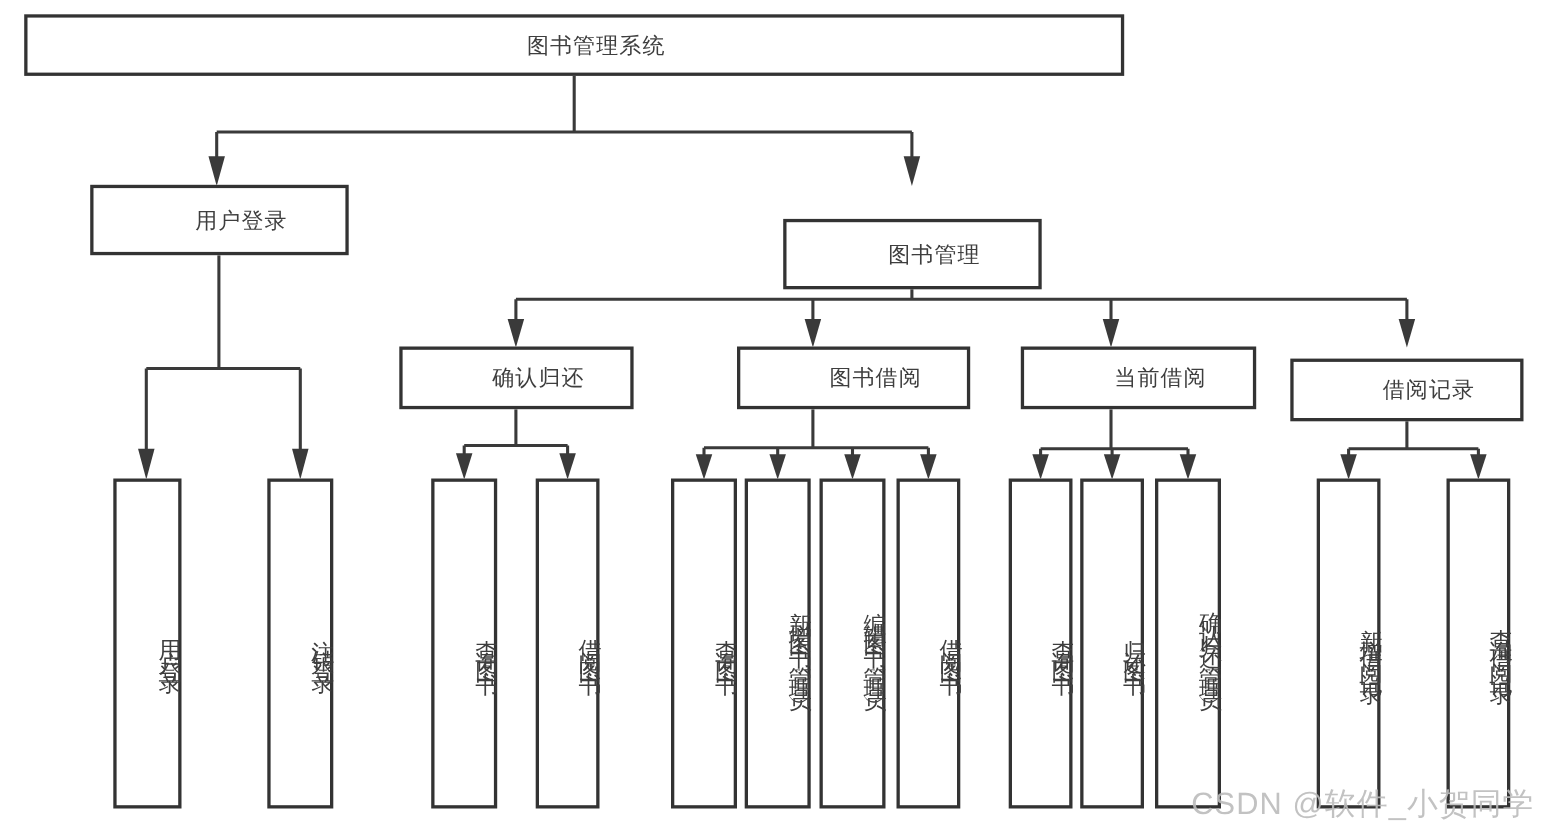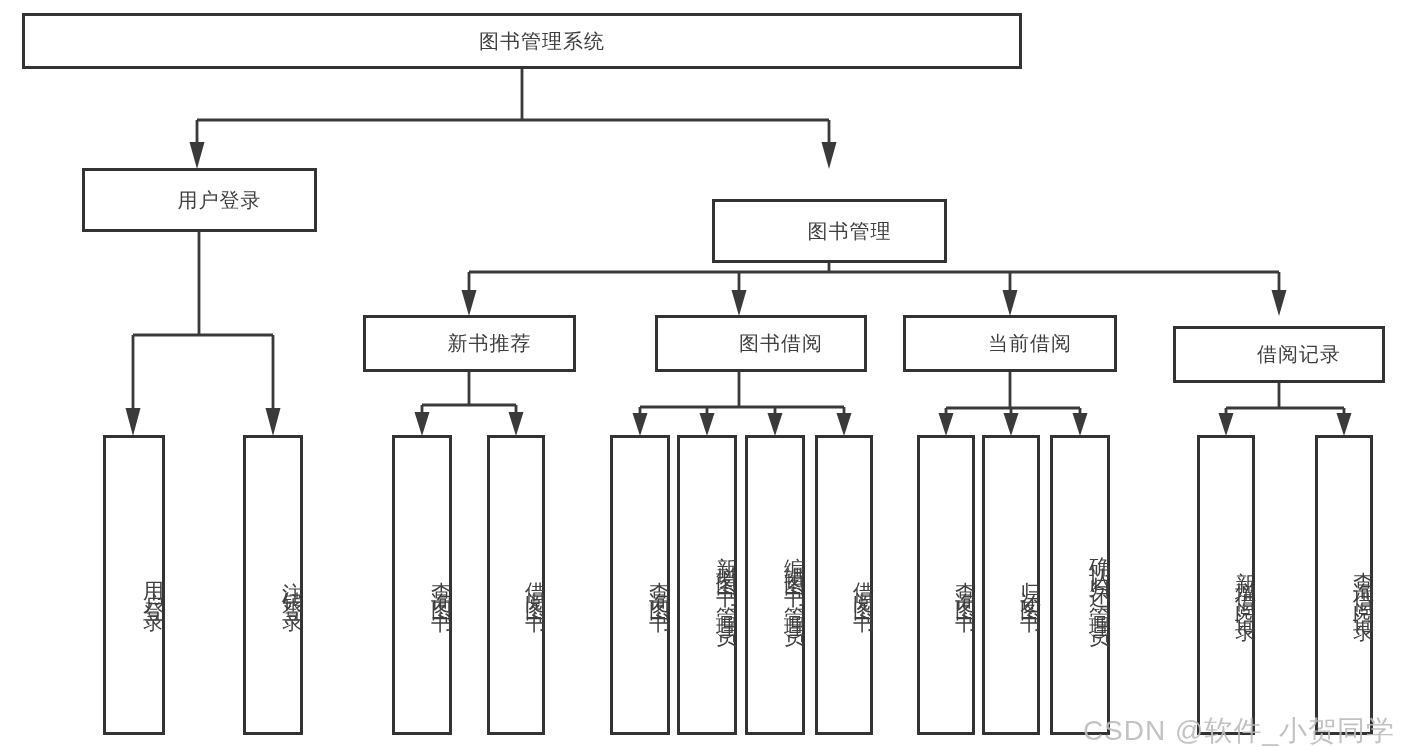--- a/index.html
+++ b/index.html
@@ -114,26 +114,26 @@
   </div>
 
   <div class="node" style="left:82px; top:168px; width:235px; height:64px;">
     <span class="hlabel">用户登录</span>
   </div>
   <div class="node" style="left:712px; top:168px; width:235px; height:64px;margin-top:31px;">
     <span class="hlabel">图书管理</span>
   </div>
 
   <div class="node" style="left:363px; top:315px; width:213px; height:57px;">
-    <span class="hlabel">新书推荐</span>
+    <span class="hlabel">确认归还</span>
   </div>
-  <div class="node" style="left:655px; top:315px; width:212px; height:57px;">
+  <div class="node" style="left:670px; top:315px; width:212px; height:57px;">
     <span class="hlabel">图书借阅</span>
   </div>
-  <div class="node" style="left:903px; top:315px; width:214px; height:57px;">
+  <div class="node" style="left:928px; top:315px; width:214px; height:57px;">
     <span class="hlabel">当前借阅</span>
   </div>
   <div class="node" style="left:1173px; top:326px; width:212px; height:57px;font-family:Liberation Mono, monospace;">
     <span class="hlabel">借阅记录</span>
   </div>
 
   <div class="node" style="left:103px; top:435px; width:62px; height:300px;">
     <span class="vtext">用户登录</span>
   </div>
   <div class="node" style="left:243px; top:435px; width:60px; height:300px;">

